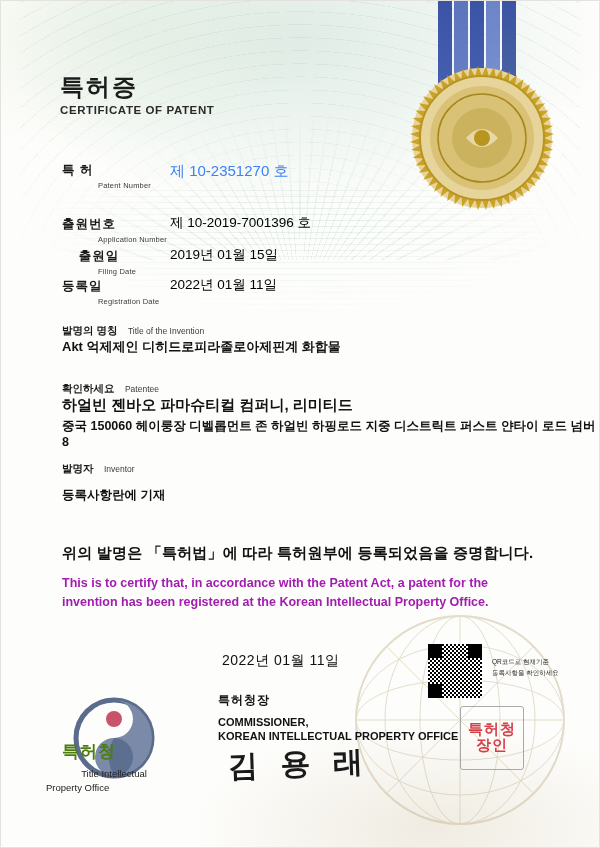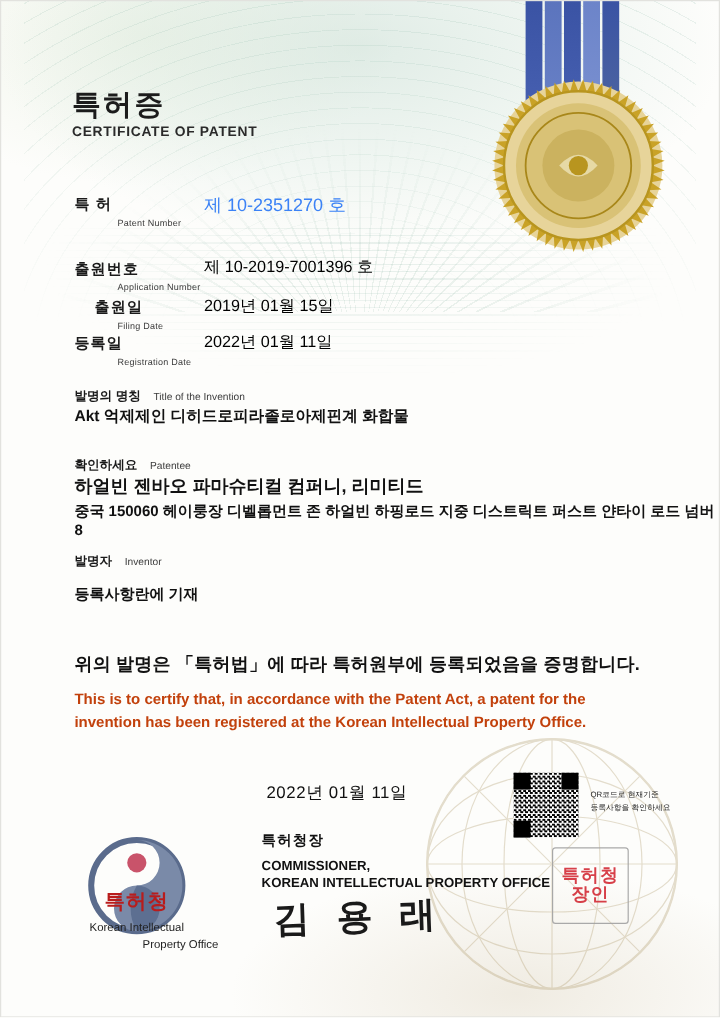--- a/index.html
+++ b/index.html
@@ -100,21 +100,21 @@
 
   .blk-inventor{left:62px;top:458px;}
   .blk-inventor-val{position:absolute;left:62px;top:463px;font-size:12.5px;font-weight:bold;color:#111;margin-top:24px;}
 
   .statement-ko{
     position:absolute;left:62px;top:544px;width:480px;
     font-size:15px;font-weight:bold;color:#111;letter-spacing:.2px;
   }
   .statement-en{
     position:absolute;left:62px;top:574px;width:480px;
-    font-size:12.5px;font-weight:bold;color:#c2410c;line-height:1.55;
+    font-size:12.5px;font-weight:bold;color:#a21caf;line-height:1.55;
   }
 
   .issue-date{
     position:absolute;left:222px;top:652px;font-size:14px;color:#111;letter-spacing:.5px;
   }
 
   .commissioner-ko{
     position:absolute;left:218px;top:692px;font-size:12px;font-weight:bold;color:#111;letter-spacing:1px;
   }
   .commissioner-en1{
@@ -151,25 +151,25 @@
       linear-gradient(#fff,#fff) 3px 43px/8px 8px no-repeat,
       linear-gradient(#000,#000) 5px 45px/4px 4px no-repeat,
       repeating-conic-gradient(#000 0% 25%, #fff 0% 50%) 16px 16px/4px 4px,
       #fff;
   }
   .qr-note1{position:absolute;left:492px;top:658px;font-size:6.5px;color:#222;}
   .qr-note2{position:absolute;left:492px;top:669px;font-size:6.5px;color:#222;}
 
   .kipo-logo{position:absolute;left:70px;top:694px;width:88px;height:88px;}
   .kipo-ko{
-    position:absolute;left:62px;top:740px;width:104px;text-align:center;
-    font-size:17px;font-weight:bold;color:#b91c1c;letter-spacing:1px;
+    position:absolute;left:62px;top:740px;width:104px;
+    font-size:17px;font-weight:bold;color:#4d7c0f;letter-spacing:1px;
   }
   .kipo-en1{position:absolute;left:46px;top:768px;width:136px;text-align:center;font-size:9.5px;color:#222;}
-  .kipo-en2{position:absolute;left:46px;top:782px;width:136px;text-align:right;font-size:9.5px;color:#222;}
+  .kipo-en2{position:absolute;left:46px;top:782px;width:136px;text-align:left;font-size:9.5px;color:#222;}
 </style>
 </head>
 <body>
 
 <div id="cert">
 
   <div class="bg-layer">
     <div class="bg-top-gradient"></div>
     <div class="arcs"></div>
     <div class="fan"></div>
@@ -282,17 +282,17 @@
 
     <svg class="kipo-logo" viewBox="0 0 88 88">
       <g>
         <path d="M44 6 a38 38 0 1 0 0 76 a38 38 0 1 0 0 -76 z" fill="none" stroke="#5a6b8c" stroke-width="5"></path>
         <path d="M44 6 a38 38 0 0 1 0 76 a19 19 0 0 1 0 -38 a19 19 0 0 0 0 -38 z" fill="#7a8aa8"></path>
         <path d="M44 44 a19 19 0 0 1 0 38 a38 38 0 0 1 0 -38 z" fill="#5d6f91"></path>
         <circle cx="44" cy="25" r="8" fill="#c9536a"></circle>
       </g>
     </svg>
     <div class="kipo-ko">특허청</div>
-    <div class="kipo-en1">Korean Intellectual</div>
+    <div class="kipo-en1">Title Intellectual</div>
     <div class="kipo-en2">Property Office</div>
 
   </div>
 </div>
 
 </body></html>

